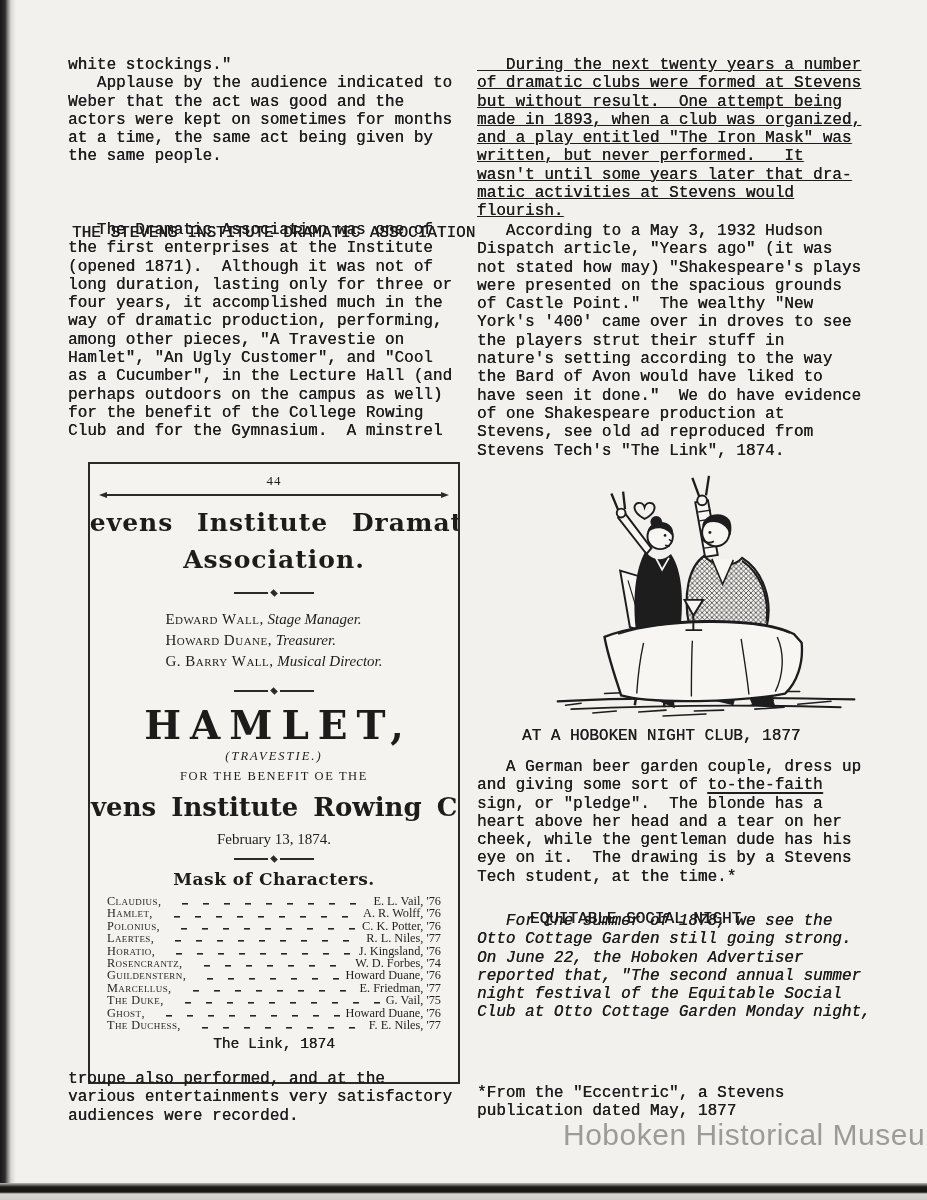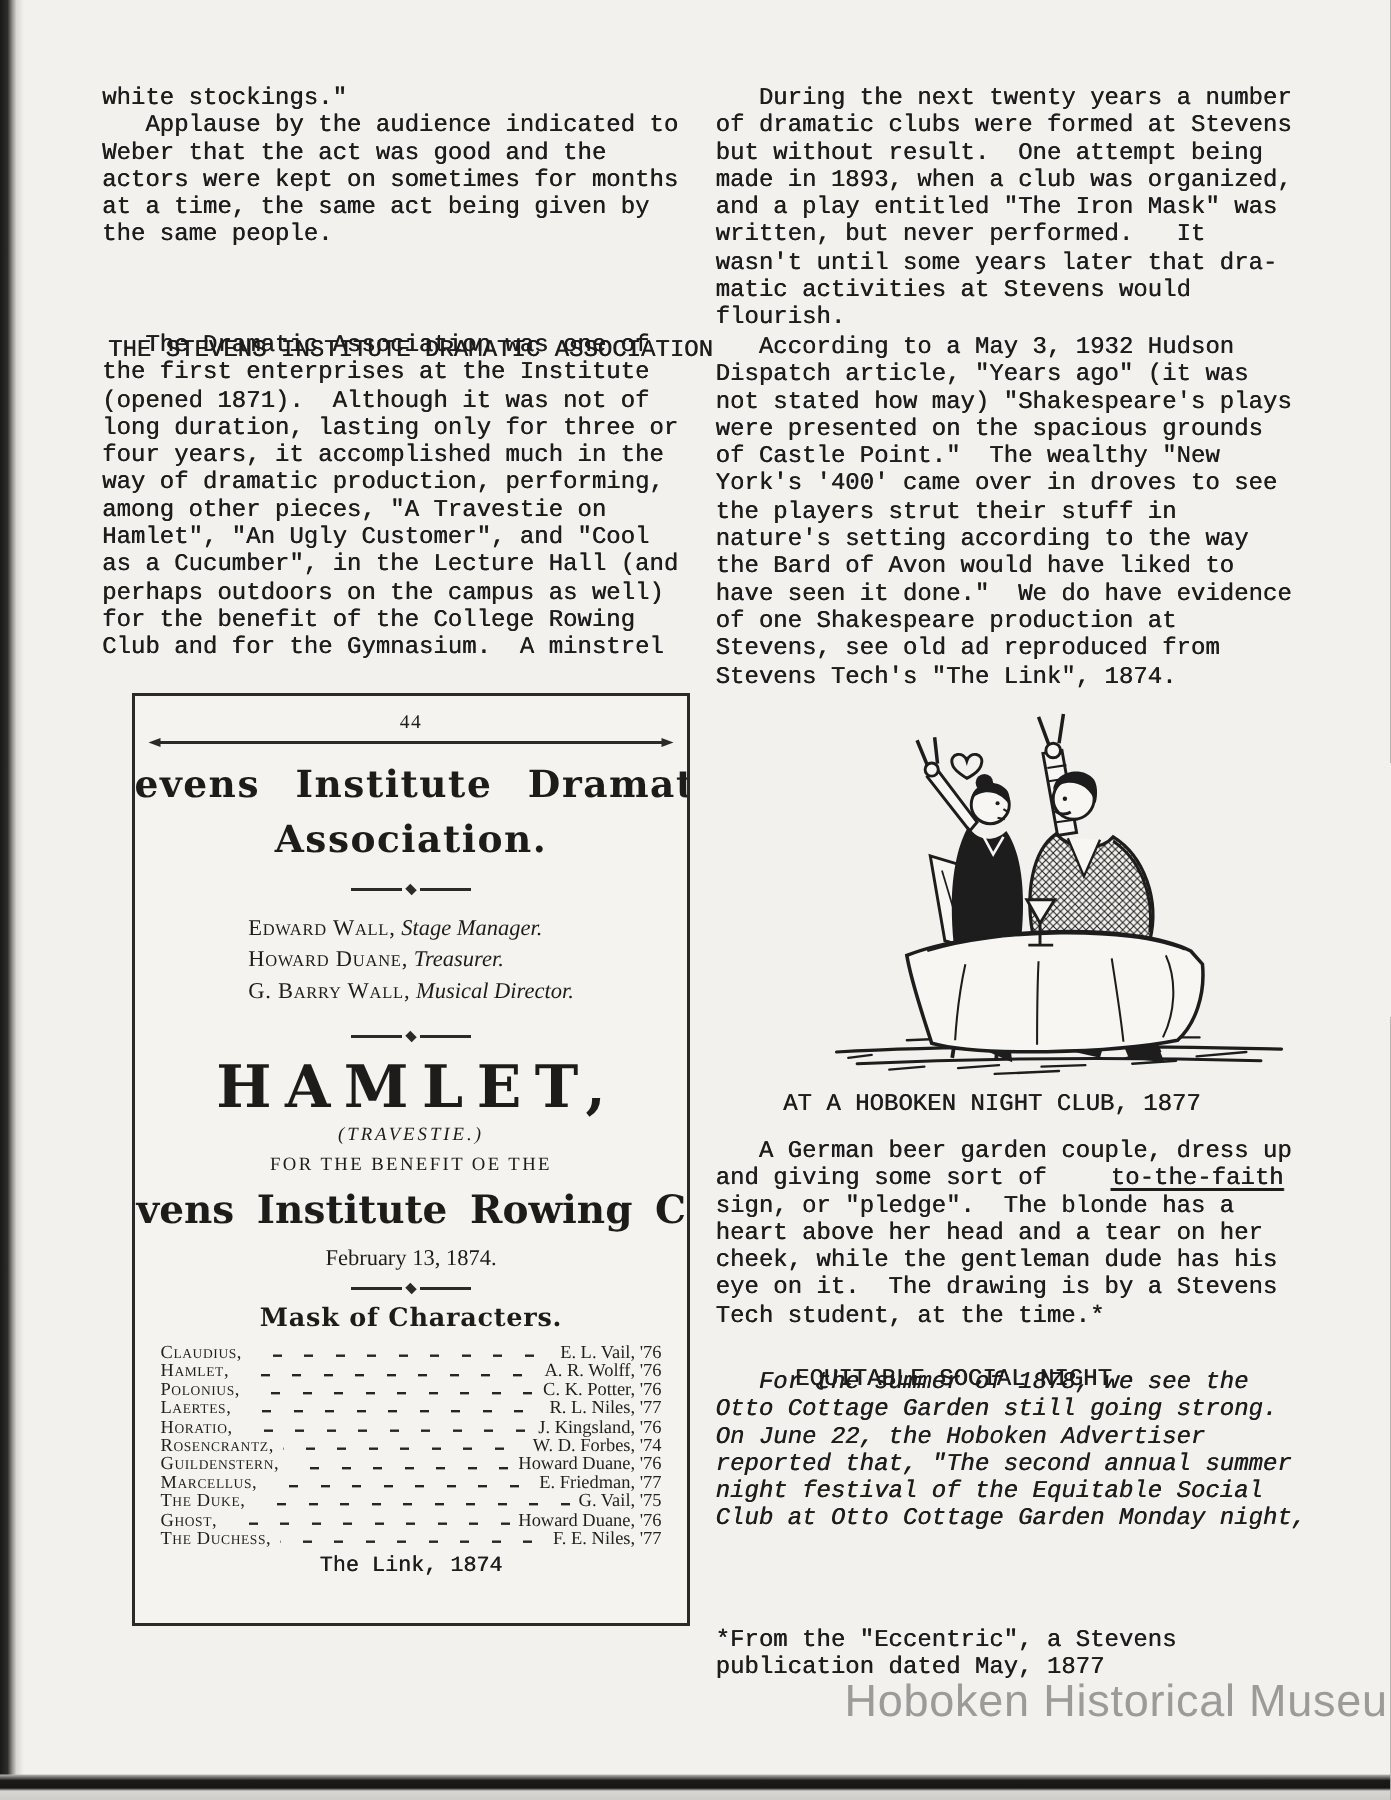--- a/index.html
+++ b/index.html
@@ -6,21 +6,21 @@
   .page{position:relative;width:927px;height:1200px;background:#f2f1ed;overflow:hidden;
         font-family:"Liberation Serif",serif;}
   
   .edge-left{position:absolute;left:0;top:0;width:16px;height:1200px;
     background:linear-gradient(to right,#181818 0px,#2e2d2c 5px,#8f8d8a 8px,#d9d7d3 11px,rgba(242,241,237,0) 16px);}
   .edge-bottom{position:absolute;left:0;top:1183px;width:927px;height:17px;
     background:linear-gradient(to bottom,#bdbab5 0px,#1c1b1a 4px,#161514 9px,#d8d6d2 11px,#cfcdc9 17px);}
   
   .mono{position:absolute;font-family:"Liberation Mono",monospace;font-size:16px;line-height:18.3px;
         white-space:pre;color:#1d1d1d;text-shadow:0.3px 0 0 #1d1d1d;}
-  .u{ text-decoration:underline;text-underline-offset:3px;text-decoration-thickness:1.5px;margin-left:33px;}
+  .u{ text-decoration:underline;text-underline-offset:3px;text-decoration-thickness:1.5px;}
   
   .ad-box{position:absolute;left:88px;top:462px;width:372px;height:622px;border:2px solid #2b2a28;
           background:#f4f3ef;display:flex;flex-direction:column;align-items:center;color:#1d1c1a;
           box-sizing:border-box;overflow:hidden;}
   .ad-pagenum{margin-top:9px;font-size:13px;letter-spacing:1px;}
   .toprule{position:relative;width:336px;height:2px;background:#2b2a28;margin-top:5px;}
   .toprule::before,.toprule::after{content:"";position:absolute;top:-2px;border-style:solid;}
   .toprule::before{left:-7px;border-width:3px 8px 3px 0;border-color:transparent #2b2a28 transparent transparent;}
   .toprule::after{right:-7px;border-width:3px 0 3px 8px;border-color:transparent transparent transparent #2b2a28;}
   .bl{font-family:"DejaVu Serif",serif;font-weight:bold;white-space:nowrap;}
@@ -166,22 +166,25 @@
       <div class="cast-row">
           <span class="cast-role">The Duchess,</span>
           <span class="cast-leader"></span>
           <span class="cast-actor">F. E. Niles, '77</span>
         </div>
 
     </div>
   </div>
   <div class="ad-caption">The Link, 1874</div>
 
-
-  <div class="mono" style="left:477px;top:56px;">   During the next twenty years a number
+  <div class="mono" style="left:68px;top:1070px;">troupe also performed, and at the
+various entertainments very satisfactory
+audiences were recorded.</div>
+
+  <div class="mono" style="left:477px;top:56px;text-decoration:underline;">   During the next twenty years a number
 of dramatic clubs were formed at Stevens
 but without result.  One attempt being
 made in 1893, when a club was organized,
 and a play entitled "The Iron Mask" was
 written, but never performed.   It
 wasn't until some years later that dra-
 matic activities at Stevens would
 flourish.</div>
   <div class="mono" style="left:477px;top:222px;">   According to a May 3, 1932 Hudson
 Dispatch article, "Years ago" (it was

